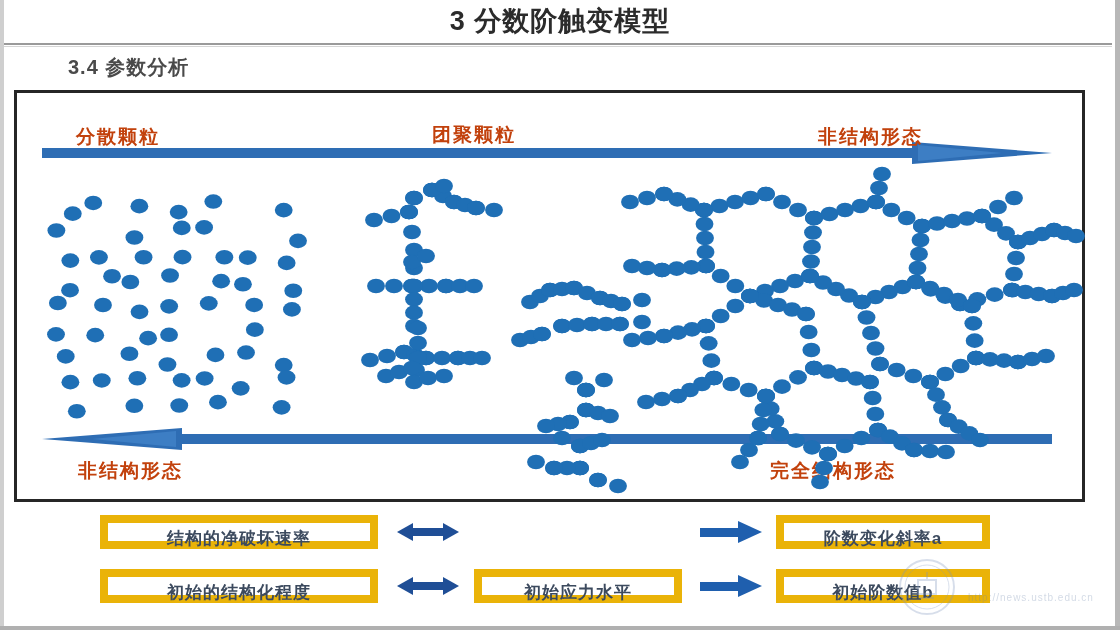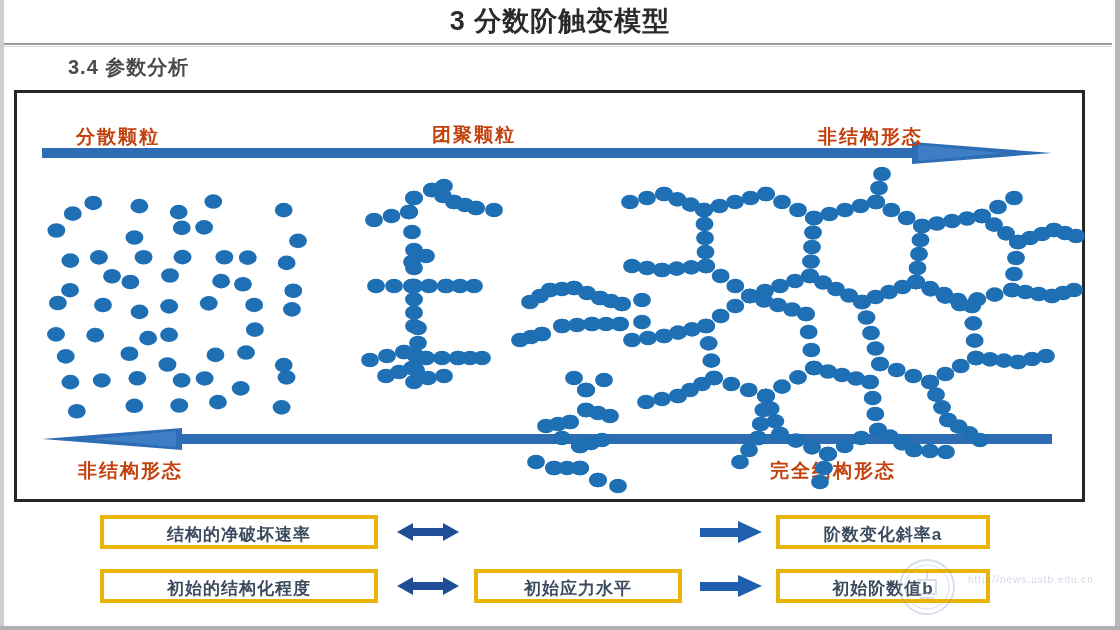--- a/index.html
+++ b/index.html
@@ -110,21 +110,21 @@
   
   .rel-row { position: absolute; height: 34px; }
   .rel-row-1 { left: 0; top: 515px; width: 1120px; }
   .rel-row-2 { left: 0; top: 569px; width: 1120px; }
 
   .rel-box {
     position: absolute;
     height: 34px;
     line-height: 32px;
     box-sizing: border-box;
-    border: 4px solid #eab308;
+    border: 8px solid #eab308;
     background: #ffffff;
     text-align: center;
     font-size: 17px;
     font-weight: bold;
     color: #3c4a5e;
     letter-spacing: 1px;
     white-space: nowrap;
   }
   .rel-box-a { left: 100px; width: 278px; }
   .rel-box-b { left: 474px; width: 208px; }
@@ -146,21 +146,21 @@
     position: absolute;
     left: 64px; top: 6px;
     font-size: 23px;
     font-weight: bold;
     color: #5a7bb0;
     letter-spacing: 3px;
     white-space: nowrap;
   }
   .wm-url {
     position: absolute;
-    left: 70px; top: 16px;
+    left: 70px; top: 34px;
     font-size: 10px;
     color: #6f87ac;
     letter-spacing: 1px;
     white-space: nowrap;
   }
 </style>
 </head>
 <body>
 
 <div id="page">

